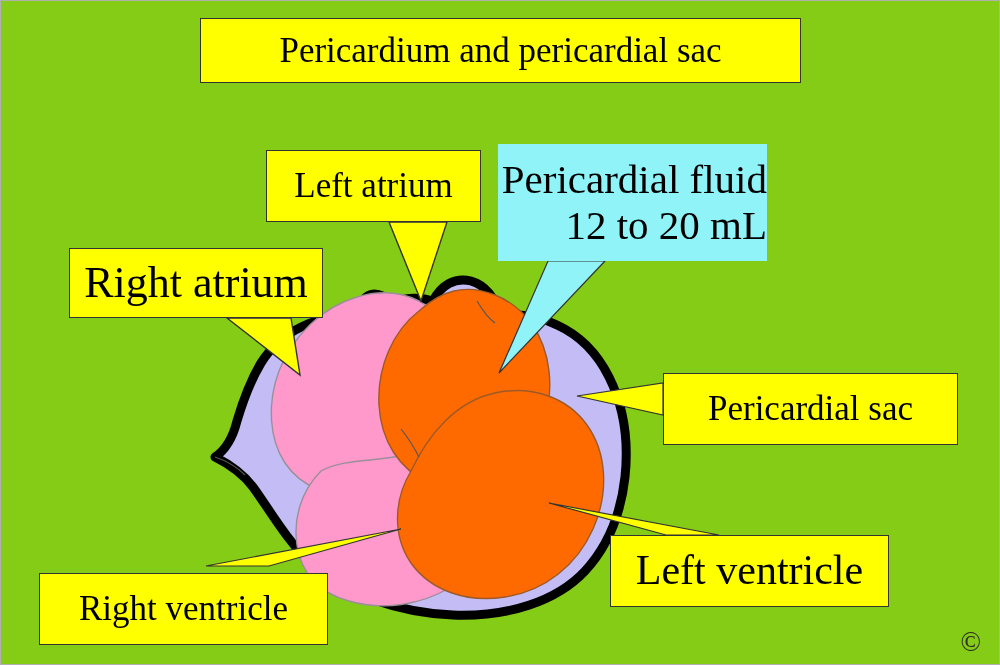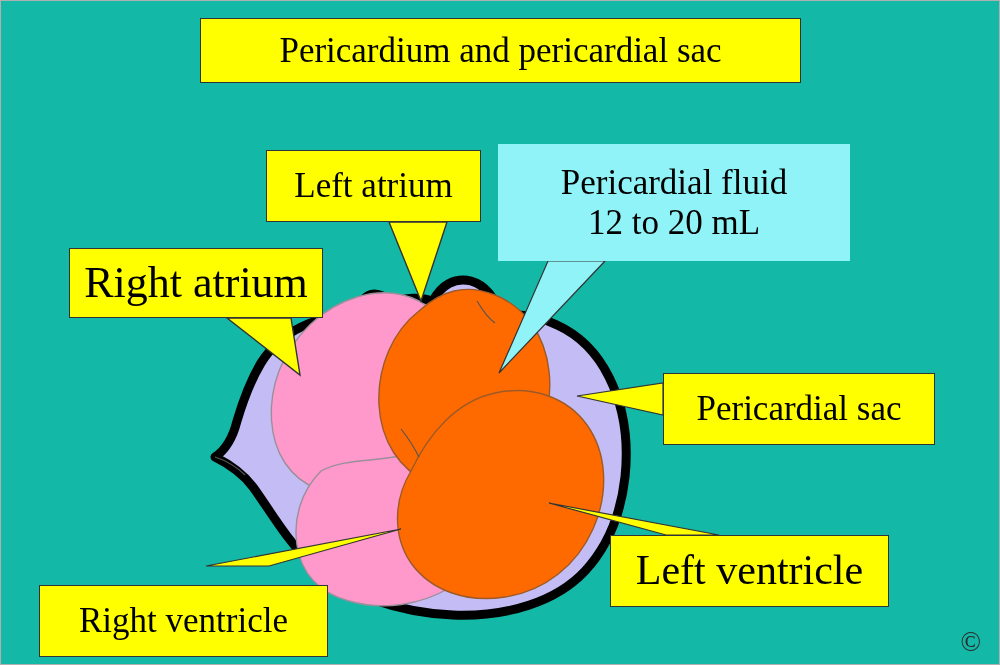--- a/index.html
+++ b/index.html
@@ -4,21 +4,21 @@
 <style>
   html, body {
     margin: 0;
     padding: 0;
     background: #ffffff;
   }
   #canvas {
     position: relative;
     width: 1000px;
     height: 665px;
-    background: #14b8a6;
+    background: #84cc16;
     box-sizing: border-box;
     border: 1px solid #b0b0b0;
     overflow: hidden;
     font-family: "Liberation Serif", "DejaVu Serif", serif;
   }
   #art {
     position: absolute;
     left: 0;
     top: 0;
     width: 1000px;
@@ -53,49 +53,50 @@
     left: 265px;
     top: 149px;
     width: 215px;
     height: 72px;
     font-size: 35px;
     text-align: right;
   }
   #pericardial-fluid-box {
     left: 497px;
     top: 143px;
-    width: 352px;
+    width: 269px;
     height: 117px;
-    font-size: 35px;
+    font-size: 41px;
     flex-direction: column;
+    align-items: flex-end;
   }
   #right-atrium-box {
     left: 68px;
     top: 247px;
     width: 254px;
     height: 70px;
     font-size: 44px;
   }
   #pericardial-sac-box {
     left: 662px;
     top: 372px;
-    width: 272px;
+    width: 295px;
     height: 72px;
     font-size: 35px;
   }
   #left-ventricle-box {
     left: 609px;
     top: 534px;
     width: 279px;
     height: 72px;
     font-size: 42px;
   }
   #right-ventricle-box {
     left: 38px;
-    top: 584px;
+    top: 572px;
     width: 289px;
     height: 72px;
     font-size: 35px;
   }
   #watermark {
     position: absolute;
     right: 18px;
     bottom: 8px;
     font-size: 26px;
     color: #2b2b2b;

